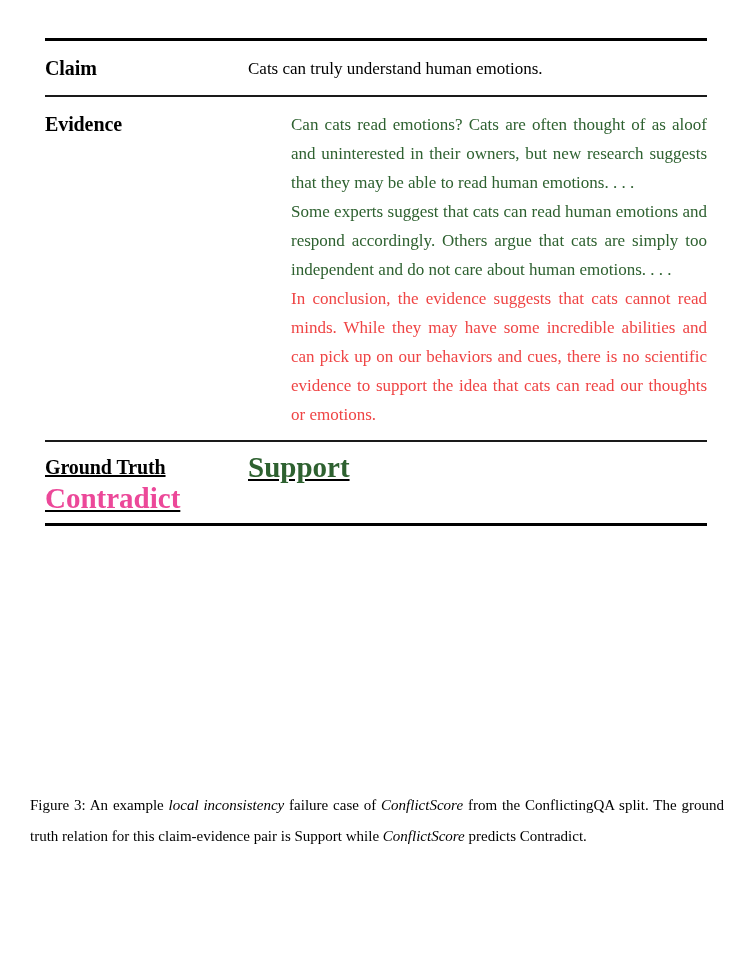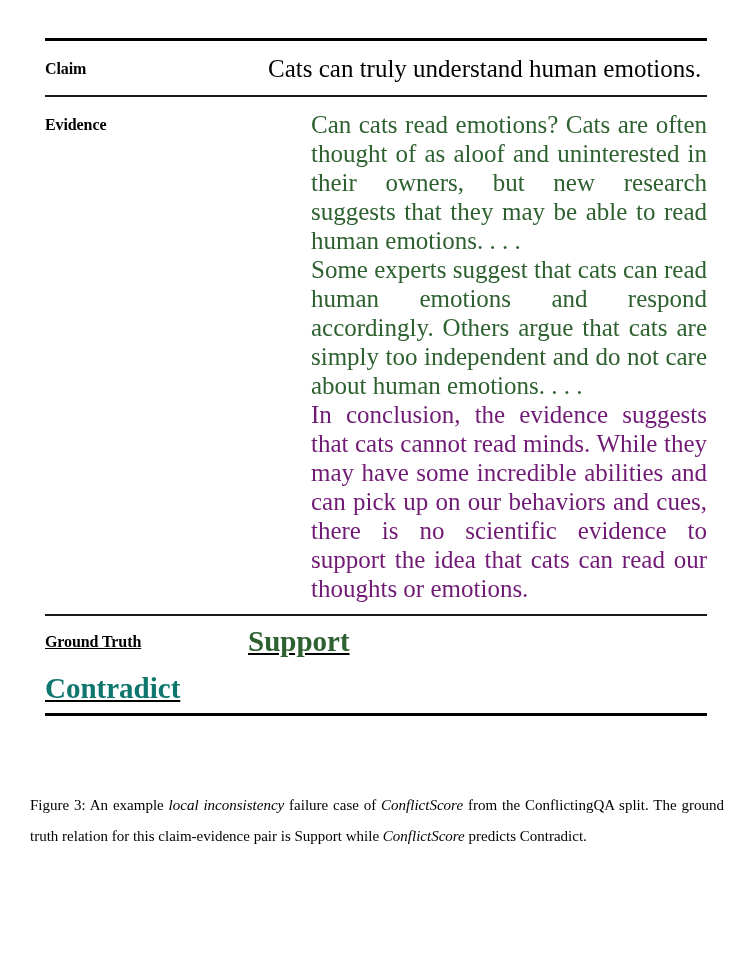--- a/index.html
+++ b/index.html
@@ -40,32 +40,31 @@
   }
 
   .trow {
     display: flex;
     align-items: flex-start;
   }
   .cell-label {
     width: 203px;
     flex: 0 0 203px;
     font-weight: bold;
-    font-size: 16px;
+    font-size: 20px;
     line-height: 29px;
     letter-spacing: -0.1px;
   }
   .cell-content {
     flex: 1 1 auto;
-    font-size: 25px;
+    font-size: 17px;
     line-height: 29px;
     text-align: justify;
     text-justify: inter-word;
     hyphens: manual;
-    margin-left: 20px;
   }
 
   .row-claim {
     padding-top: 13px;
     padding-bottom: 12px;
   }
   .row-evidence {
     padding-top: 13px;
     padding-bottom: 11px;
     gap: 43px;
@@ -76,38 +75,38 @@
   }
 
   .cell-content p {
     margin: 0;
   }
 
   .ev-green {
     color: #2e6130;
   }
   .ev-red {
-    color: #701a75;
+    color: #ef4444;
   }
 
   .verdict-line {
     display: flex;
     align-items: center;
     text-decoration: underline;
   }
   .verdict-line + .verdict-line {
     margin-top: 2px;
   }
   .verdict-value {
     font-weight: bold;
     font-size: 29px;
     line-height: 29px;
   }
   .v-support { color: #2e6130; }
-  .v-contradict { color: #0f766e; margin-top: 16px; }
+  .v-contradict { color: #ec4899; }
 
   
   .caption {
     position: absolute;
     left: 30px;
     top: 790px;
     width: 694px;
     font-size: 15px;
     line-height: 30.5px;
     text-align: justify;

